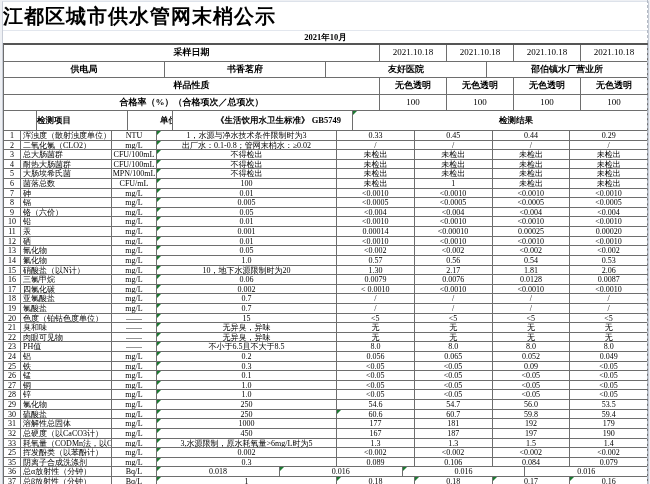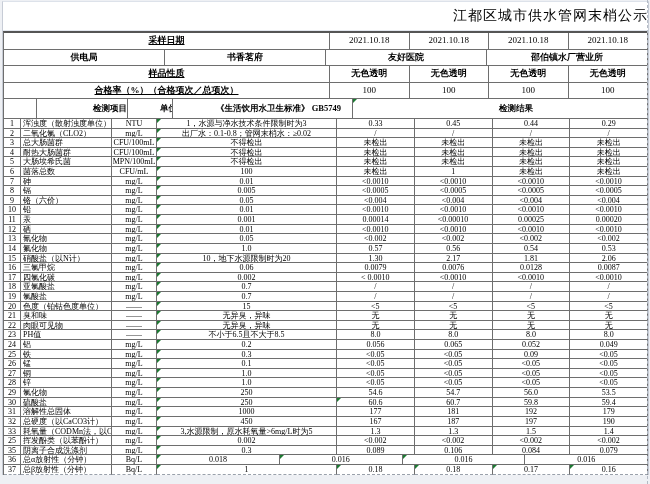--- a/index.html
+++ b/index.html
@@ -11,38 +11,38 @@
   }
   body::after{ 
     content:"";position:absolute;left:647px;top:0;bottom:0;
     border-left:1px dashed #b3bac4;pointer-events:none;
   }
   .sheet{
     position:absolute;left:2px;top:1px;width:645px;background:#fff;
     border-top:1px solid #dde2ea;border-left:1px solid #c7ccd6;border-right:1px solid #c7ccd6;
   }
   .title{
-    height:28px;line-height:28px;text-align:right;
-    font-size:14px;font-weight:normal;letter-spacing:1px;
+    height:28px;line-height:28px;text-align:left;
+    font-size:20px;font-weight:bold;letter-spacing:1px;
     border-bottom:1px solid #e3e7ee;
   }
   .period{
     height:12px;line-height:12px;text-align:center;
     font-size:8.5px;font-weight:bold;
   }
   .grid{border-top:2px solid #555;border-left:1px solid #6e6e6e;}
   .row{display:flex;}
   .cell{
     box-sizing:border-box;position:relative;overflow:hidden;
     border-right:1px solid #6e6e6e;border-bottom:1px solid #6e6e6e;
     text-align:center;white-space:nowrap;
   }
   
   .irow .cell{height:16.5px;line-height:15.5px;font-size:9px;}
-  .ilabel{width:326px;font-weight:bold;text-decoration:underline;}
+  .ilabel{width:376px;font-weight:bold;}
   .ival{flex:1;}
   .ival.bold{font-weight:bold;}
   
   .hrow .cell{height:20px;line-height:19px;font-size:8.5px;font-weight:bold;padding-left:32px;}
   
   .drow .cell{height:9.62px;line-height:9px;font-size:8px;}
   .c-no{width:17px;}
   .c-item{width:91px;text-align:left;padding-left:2px;}
   .c-unit{width:45px;}
   .c-std{width:180px;text-align:center;}
@@ -52,20 +52,21 @@
   .gm::before{
     content:"";position:absolute;left:0;top:0;width:0;height:0;
     border-left:4px solid #1d7a33;border-bottom:4px solid transparent;
   }
 </style>
 </head>
 <body>
 
 <div class="sheet">
   <div class="title">江都区城市供水管网末梢公示</div>
+  <div class="period">2021年10月</div>
 
   <div class="grid">
     <div id="info-rows">
         <div class="row irow">
           <div class="cell ilabel">采样日期</div>
           <div class="cell ival">2021.10.18</div>
           <div class="cell ival">2021.10.18</div>
           <div class="cell ival">2021.10.18</div>
           <div class="cell ival">2021.10.18</div>
         </div>
@@ -86,21 +87,21 @@
           <div class="cell ilabel">合格率（%）（合格项次／总项次）</div>
           <div class="cell ival">100</div>
           <div class="cell ival">100</div>
           <div class="cell ival">100</div>
           <div class="cell ival">100</div>
         </div>
       </div>
 
     <div class="row hrow">
       <div class="cell c-no">序号</div>
-      <div class="cell c-item" style="text-align:right;padding-left:0">检测项目</div>
+      <div class="cell c-item" style="text-align:left;padding-left:0">检测项目</div>
       <div class="cell c-unit">单位</div>
       <div class="cell c-std">《生活饮用水卫生标准》 GB5749</div>
       <div class="cell c-res gm">检测结果</div>
     </div>
 
     <div id="data-rows">
         <div class="row drow">
           <div class="cell c-no">1</div>
           <div class="cell c-item">浑浊度（散射浊度单位）</div>
           <div class="cell c-unit">NTU</div>

